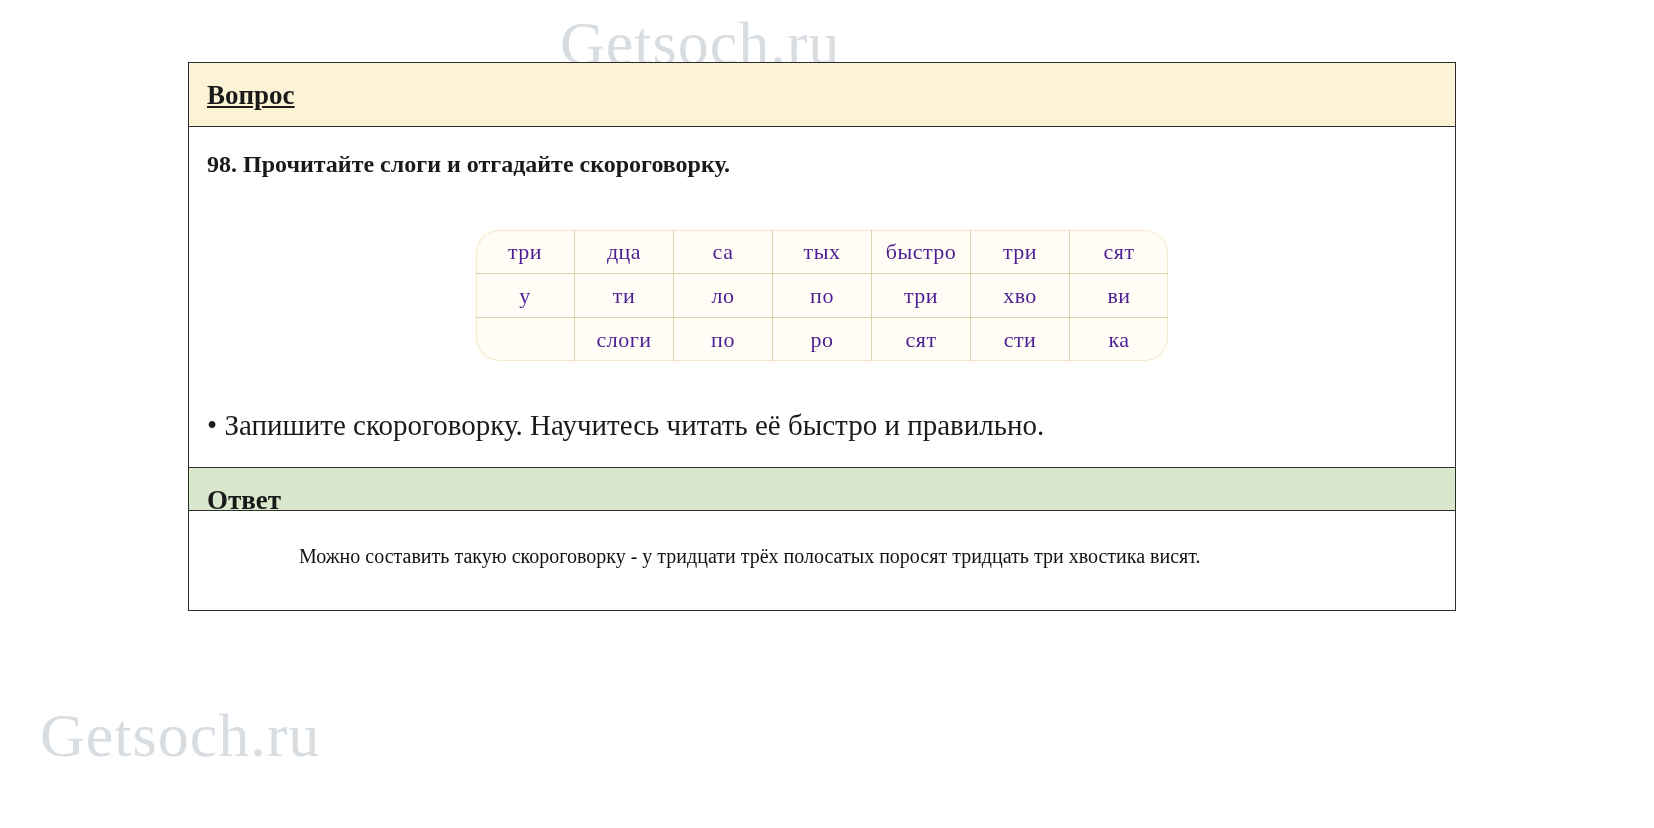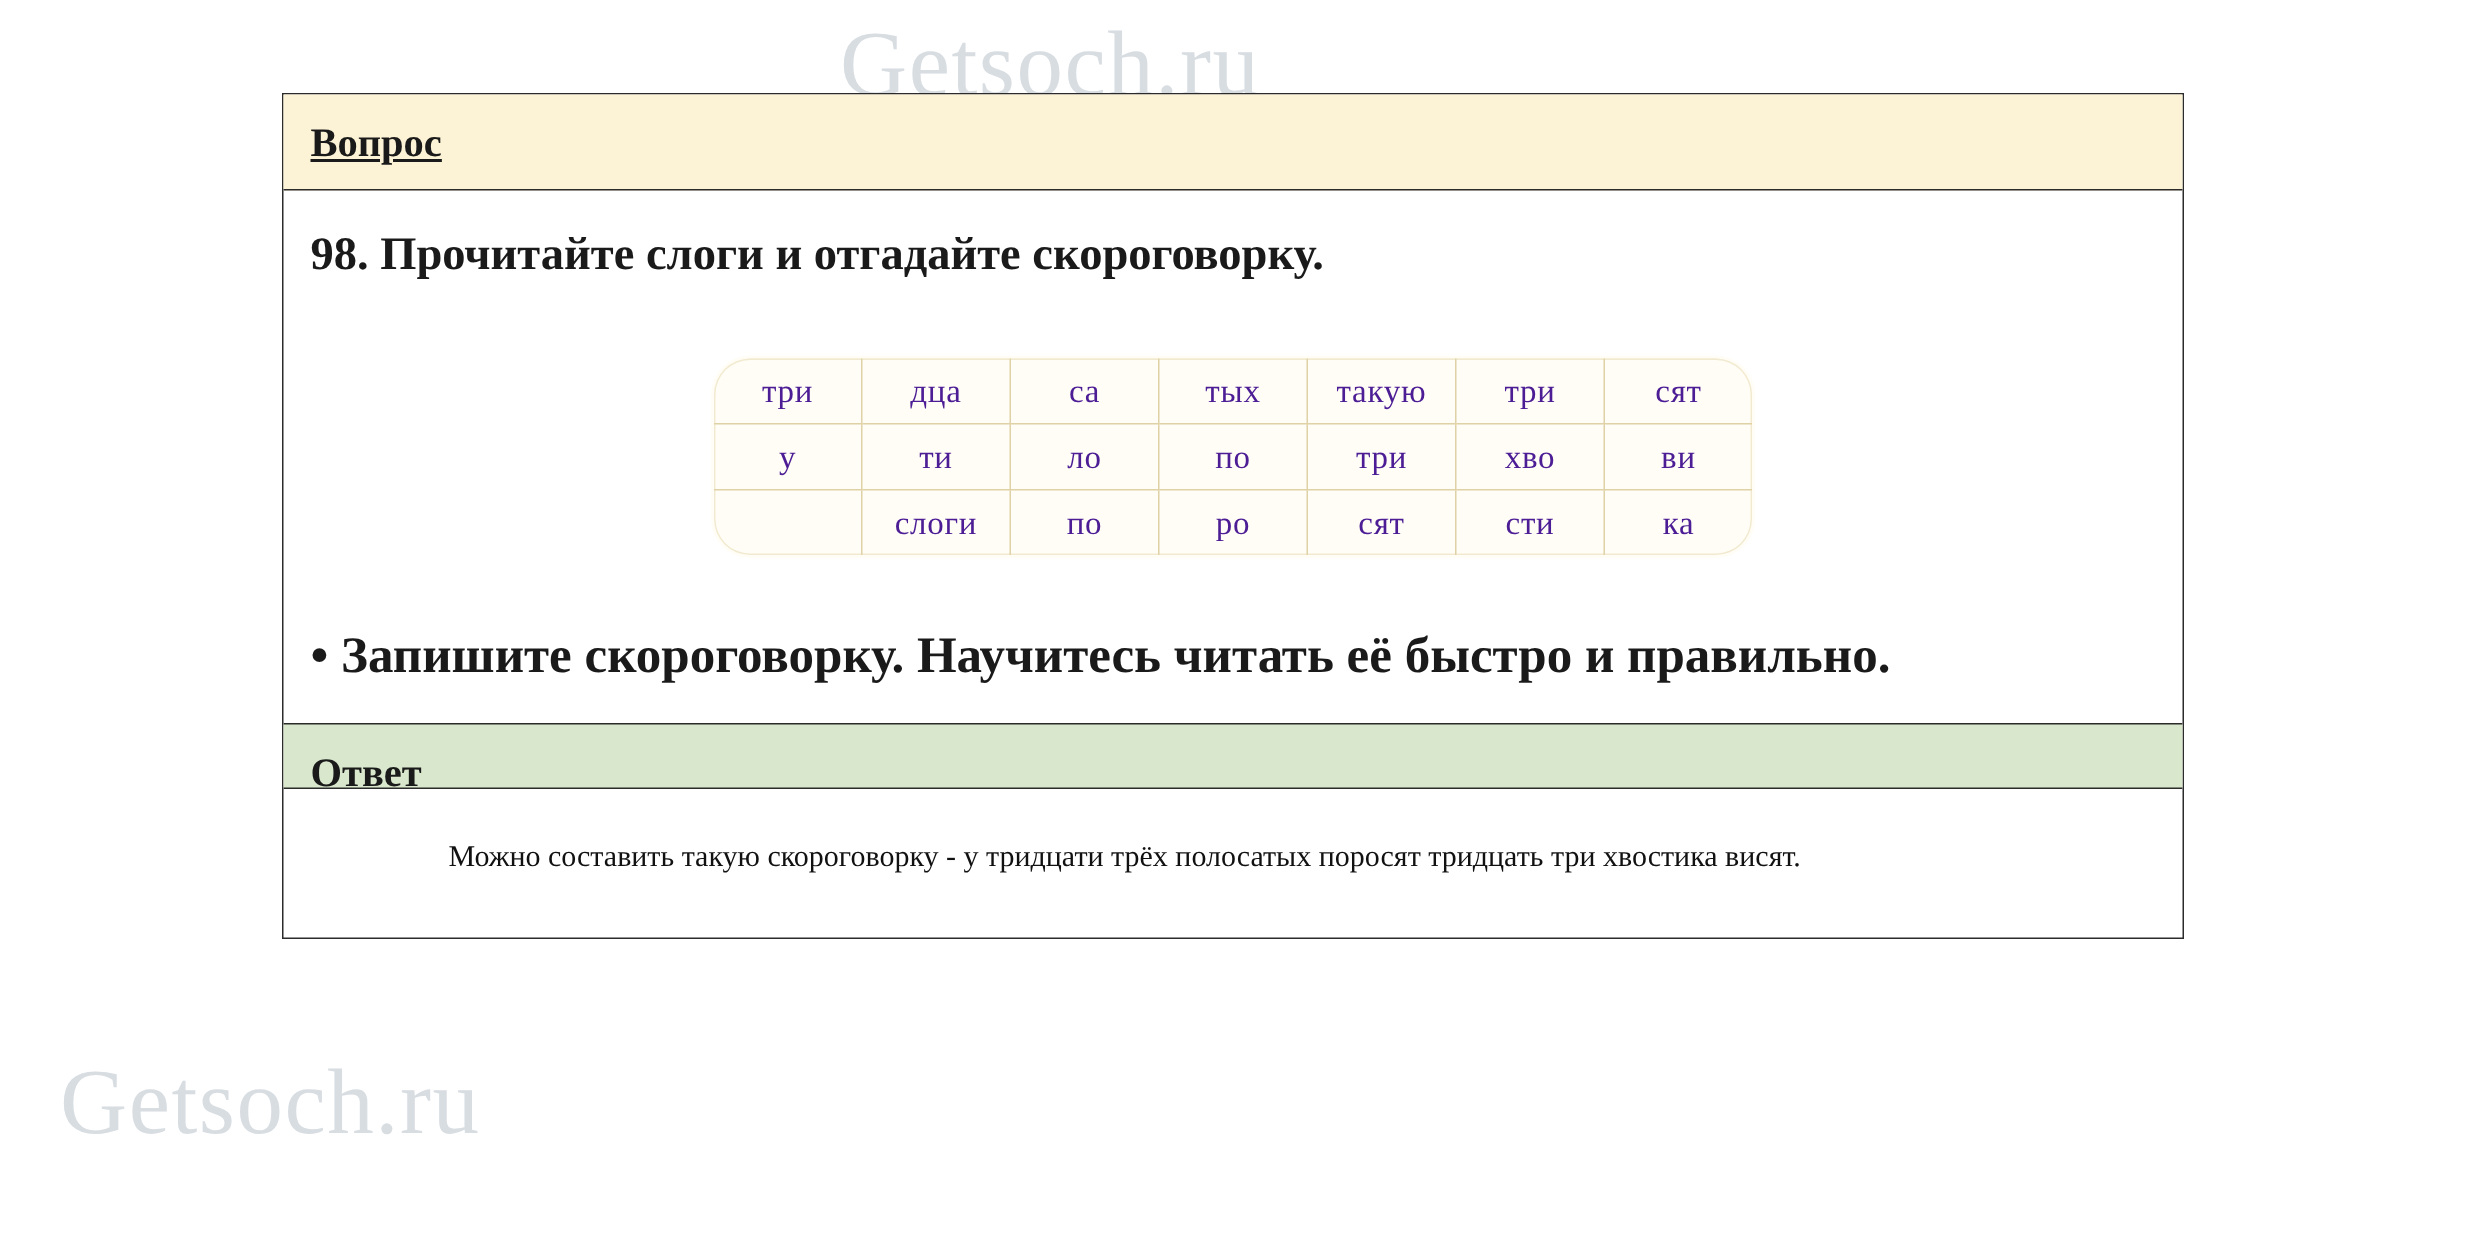--- a/index.html
+++ b/index.html
@@ -70,29 +70,29 @@
     background: #d9e8cd;
     height: 44px;
     line-height: 36px;
     border-top: 1px solid #2b2b2b;
   }
   .section-body {
     padding: 22px 18px 18px 18px;
     box-sizing: border-box;
   }
   .q-title {
-    font-size: 31px;
+    font-size: 24px;
     font-weight: bold;
     color: #1a1a1a;
     margin: 0 0 10px 0;
     line-height: 1.3;
   }
   .q-subtitle {
-    font-size: 34px;
-    font-weight: bold;
+    font-size: 29px;
+    font-weight: normal;
     color: #1a1a1a;
     margin: 18px 0 4px 0;
     line-height: 1.3;
   }
 
   
   .grid-wrap {
     display: flex;
     justify-content: center;
     align-items: center;
@@ -162,21 +162,21 @@
     <p class="q-title">98. Прочитайте слоги и отгадайте скороговорку.</p>
 
     <div class="grid-wrap">
       <table class="syl-table">
         <tbody>
             <tr>
           <td>три</td>
           <td>дца</td>
           <td>са</td>
           <td>тых</td>
-          <td>такую</td>
+          <td>быстро</td>
           <td>три</td>
           <td>сят</td>
         </tr>
         <tr>
           <td>у</td>
           <td>ти</td>
           <td>ло</td>
           <td>по</td>
           <td>три</td>
           <td>хво</td>

